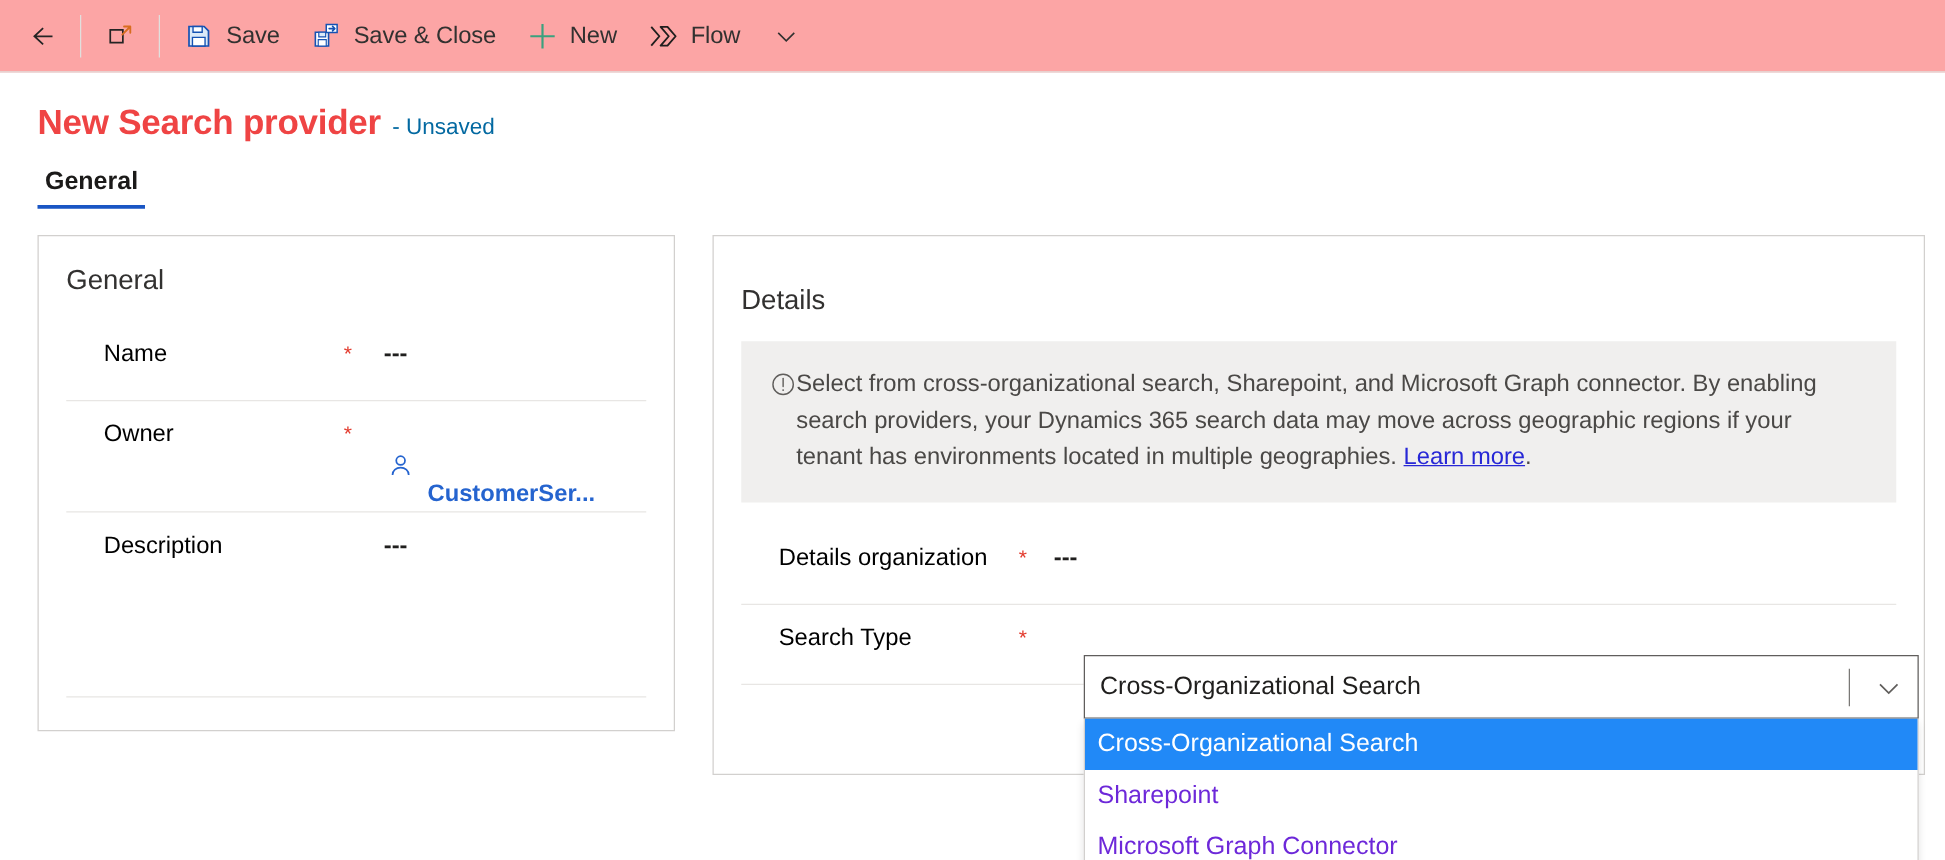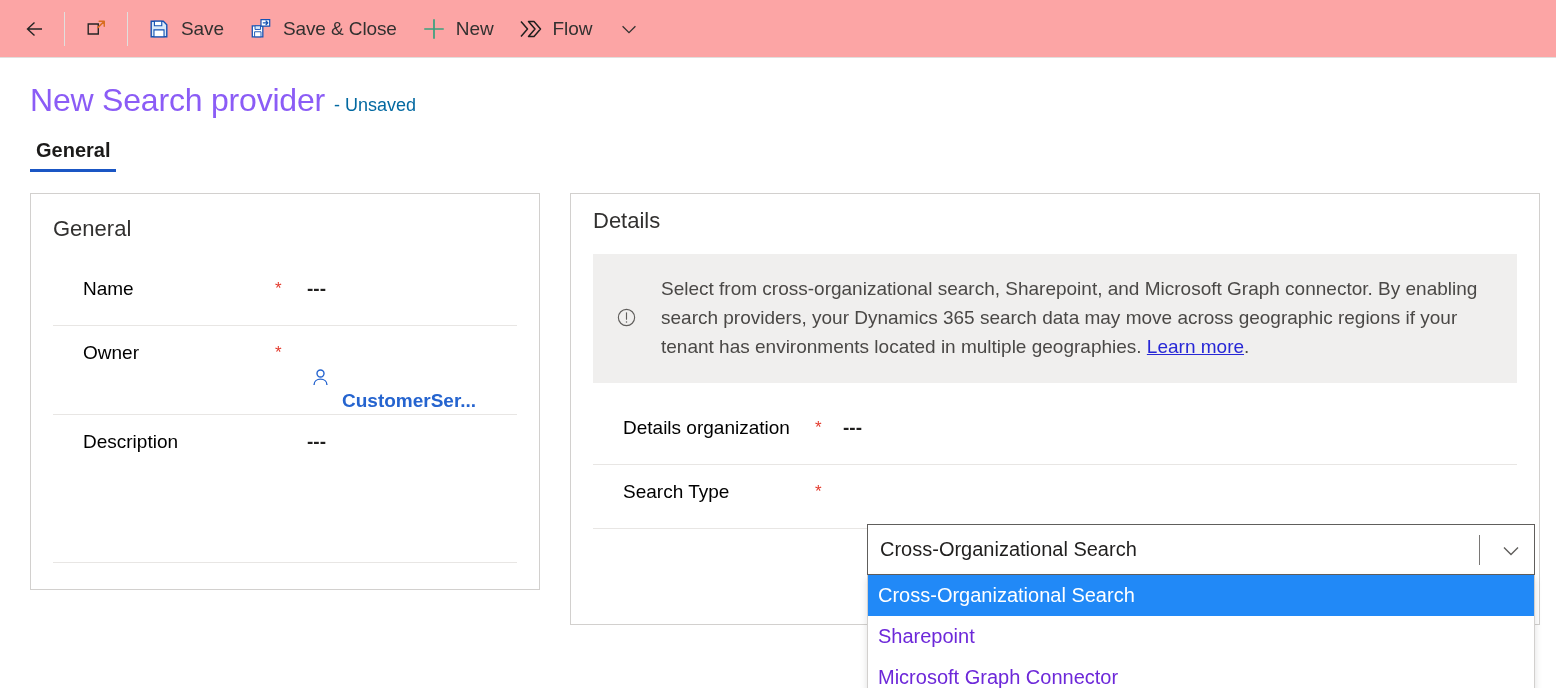--- a/index.html
+++ b/index.html
@@ -53,23 +53,23 @@
   }
 
   
   .titlebar {
     padding: 24px 0 0 30px;
     display: flex;
     align-items: baseline;
     gap: 9px;
   }
   .page-title {
-    font-size: 32px;
-    font-weight: normal;
-    color: #8b5cf6;
+    font-size: 28px;
+    font-weight: bold;
+    color: #ef4444;
     letter-spacing: -0.2px;
   }
   .page-subtitle {
     font-size: 18px;
     color: #0369a1;
   }
 
   
   .tabstrip {
     margin-top: 20px;
@@ -99,21 +99,21 @@
     align-items: flex-start;
     gap: 30px;
     padding: 21px 16px 0 30px;
     position: relative;
   }
   .card {
     border: 1px solid #d2d0ce;
     background: #ffffff;
   }
   .card-left { width: 510px; height: 397px; padding: 22px 22px 0 22px; }
-  .card-right { flex: 1; height: 432px; padding: 14px 22px 0 22px; }
+  .card-right { flex: 1; height: 432px; padding: 38px 22px 0 22px; }
   .card-title {
     font-size: 22px;
     color: #323130;
     margin-bottom: 20px;
   }
 
   
   .field-row {
     display: flex;
     align-items: flex-start;
@@ -161,23 +161,22 @@
 
   
   .card-right .field-label { width: 222px; padding-left: 30px; }
   .card-right .req-star { width: 28px; }
 
   
   .info-banner {
     background: #f0efee;
     padding: 20px 26px 22px 22px;
     display: flex;
-    gap: 24px;
+    gap: 0;
     margin-bottom: 18px;
-    align-items: center;
   }
   .info-text {
     font-size: 19px;
     line-height: 29px;
     color: #4a4846;
     max-width: 900px;
   }
   .learn-link {
     color: #2727d6;
     text-decoration: underline;

